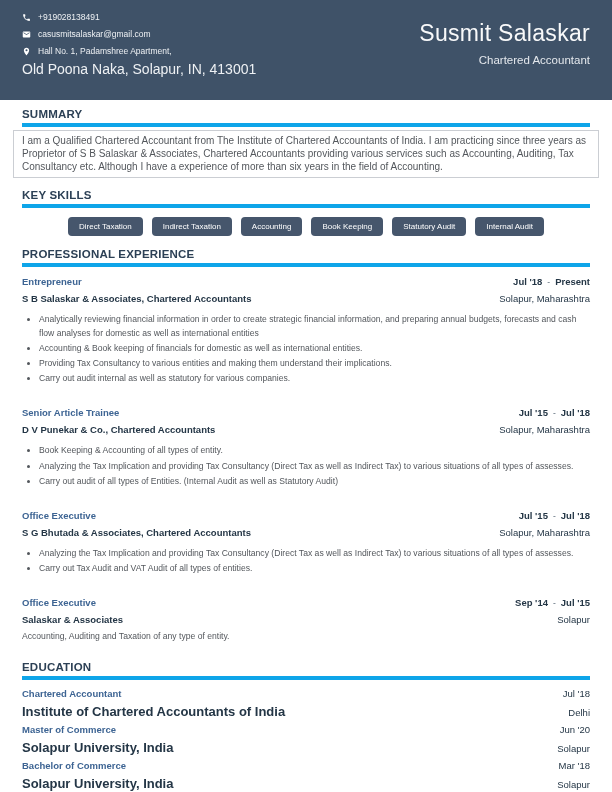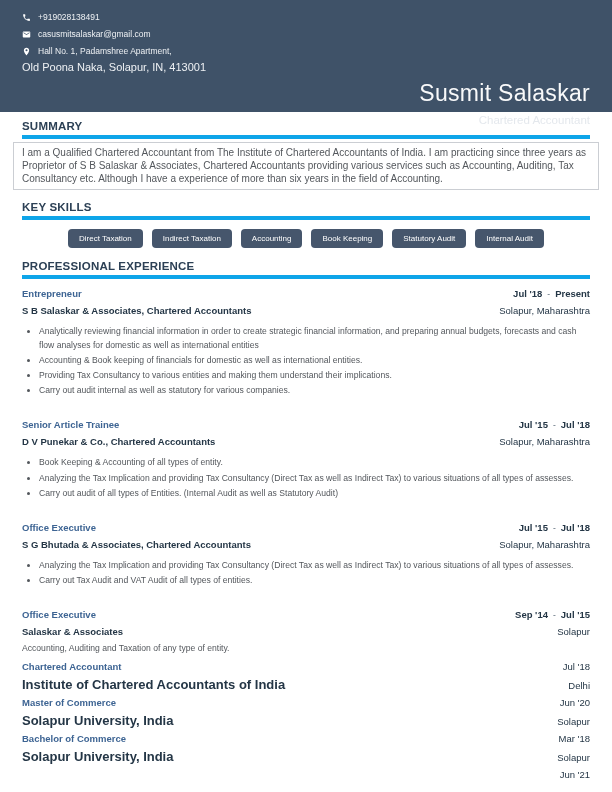--- a/index.html
+++ b/index.html
@@ -6,32 +6,31 @@
   html, body { width: 612px; height: 792px; }
   body {
     font-family: "Liberation Sans", "DejaVu Sans", sans-serif;
     background: #ffffff;
     color: #243646;
     overflow: hidden;
   }
   
   .header {
     background: #3f5268;
-    height: 112px;
+    height: 100px;
     padding: 13px 22px 0 22px;
     display: flex;
     justify-content: space-between;
     color: #eef1f4;
-    flex-direction: column;
   }
   .contact { font-size: 8.5px; line-height: 1; }
   .contact-row { display: flex; align-items: center; gap: 7px; margin-bottom: 8px; }
   .contact-row .ico { width: 9px; height: 9px; flex: 0 0 auto; color: #ffffff; }
   .contact-row .ico svg { width: 9px; height: 9px; display: block; }
-  .addr2 { margin-top: -2px; font-size: 11px; }
+  .addr2 { margin-top: -2px; font-size: 14px; }
   .namer { text-align: right; }
   .name { font-size: 23px; font-weight: 400; letter-spacing: 0.3px; color: #f8f9fa; margin-top: 7px; }
   .subtitle { font-size: 11.5px; color: #e4e8ed; margin-top: 7px; }
 
   
   .main { padding: 8px 22px 0 22px; }
   .section-heading {
     color: #2c4055;
     font-size: 11.5px;
     font-weight: 700;
@@ -224,20 +223,21 @@
       <span class="company">Salaskar &amp; Associates</span>
       <span class="loc">Solapur</span>
     </div>
 
     <div class="job-desc">Accounting, Auditing and Taxation of any type of entity.</div>
   </div>
 </div>
   </div>
 
   <div class="sec-edu">
+    <div class="section-heading">EDUCATION</div>
     <div class="edu-list" id="edu-mount">
   <div>
     <div class="edu-row">
       <span class="edu-degree">Chartered Accountant</span>
       <span class="edu-date">Jul '18</span>
     </div>
     <div class="edu-row">
       <span class="edu-school">Institute of Chartered Accountants of India</span>
       <span class="edu-loc">Delhi</span>
     </div>

